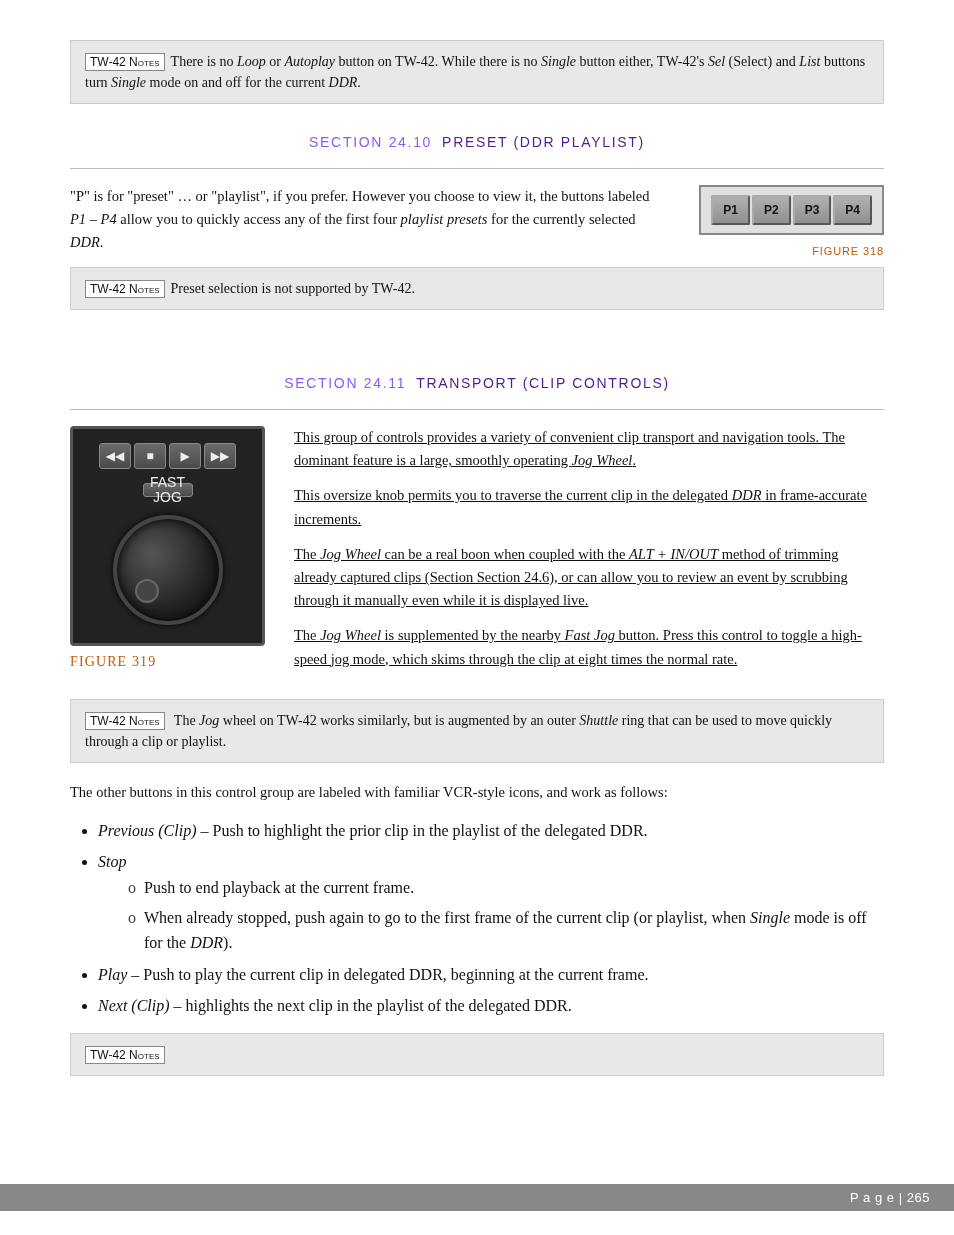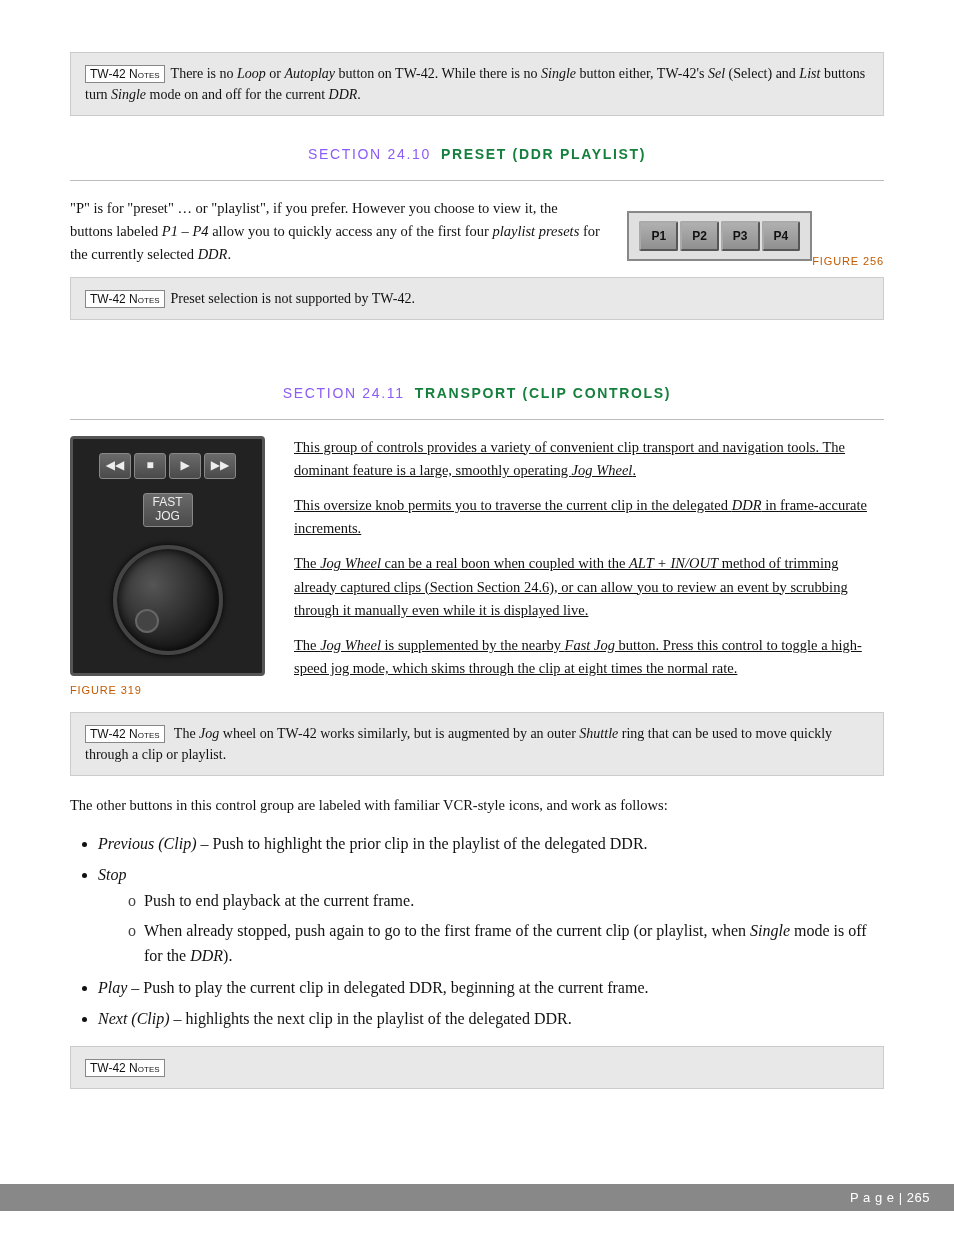--- a/index.html
+++ b/index.html
@@ -8,21 +8,21 @@
       min-height: 1235px;
       background: #ffffff;
       font-family: Georgia, 'Times New Roman', serif;
       font-size: 15px;
       color: #111;
       position: relative;
     }
     .page-container {
       padding: 40px 70px 80px 70px;
       max-width: 954px;
-      margin: 12px auto;
+      margin: 0 auto;
     }
 
     
     .note-box {
       background: #e8e8e8;
       border: 1px solid #ccc;
       padding: 10px 14px;
       margin-bottom: 18px;
       font-size: 14px;
       line-height: 1.5;
@@ -47,22 +47,22 @@
       letter-spacing: 0.08em;
       color: #111;
     }
     .section-heading .section-num {
       color: #8b5cf6;
       font-weight: normal;
       text-transform: uppercase;
       letter-spacing: 0.12em;
     }
     .section-heading .section-title {
-      color: #15803d;
-      font-weight: bold;
+      color: #4c1d95;
+      font-weight: normal;
       text-transform: uppercase;
       letter-spacing: 0.12em;
     }
     .section-divider {
       border: none;
       border-top: 1px solid #bbb;
       margin: 6px 0 16px 0;
     }
 
     
@@ -71,21 +71,21 @@
       gap: 24px;
       margin-bottom: 10px;
     }
     .preset-text {
       flex: 1;
       font-size: 14.5px;
       line-height: 1.6;
     }
     .preset-image-area {
       display: flex;
-      flex-direction: row;
+      flex-direction: column;
       align-items: flex-end;
       min-width: 200px;
     }
     .preset-buttons-img {
       display: flex;
       gap: 2px;
       border: 2px solid #888;
       padding: 8px 10px;
       background: #e0e0e0;
       margin-bottom: 6px;
@@ -147,23 +147,23 @@
       align-items: center;
       justify-content: center;
       color: #eee;
       font-size: 12px;
     }
     .fast-jog-btn {
       background: linear-gradient(to bottom, #6a6a6a, #4a4a4a);
       border: 1px solid #888;
       border-radius: 3px;
       width: 50px;
-      height: 34px;
+      height: 14px;
       color: #eee;
-      font-size: 12px;
+      font-size: 14px;
       font-family: Arial, sans-serif;
       text-align: center;
       display: flex;
       align-items: center;
       justify-content: center;
       line-height: 1.1;
       margin: 0 auto 10px auto;
     }
     .jog-wheel-area {
       display: flex;
@@ -194,22 +194,22 @@
     .transport-text {
       flex: 1;
       font-size: 14.5px;
       line-height: 1.6;
     }
     .transport-text p {
       margin-bottom: 12px;
       text-decoration: underline;
     }
     .figure-caption-left {
-      font-family: Liberation Sans, sans-serif;
-      font-size: 11px;
+      font-family: Liberation Serif, serif;
+      font-size: 14px;
       font-variant: small-caps;
       color: #c45a00;
       letter-spacing: 0.08em;
       margin-top: 8px;
     }
 
     
     .body-text {
       font-size: 14.5px;
       line-height: 1.6;
@@ -291,21 +291,21 @@
     <div class="preset-text">
       <p>"P" is for "preset" … or "playlist", if you prefer.  However you choose to view it, the buttons labeled <em>P1 – P4</em> allow you to quickly access any of the first four <em>playlist presets</em> for the currently selected <em>DDR</em>.</p>
     </div>
     <div class="preset-image-area">
       <div class="preset-buttons-img">
         <div class="preset-btn">P1</div>
         <div class="preset-btn">P2</div>
         <div class="preset-btn">P3</div>
         <div class="preset-btn">P4</div>
       </div>
-      <div class="figure-caption">FIGURE 256</div>
+      <div class="figure-caption">FIGURE 318</div>
     </div>
   </div>
 
   
   <div class="note-box">
     <span class="note-label">TW-42 Notes</span><span>Preset selection is not supported by TW-42.</span>
   </div>
 
   <br>
 

